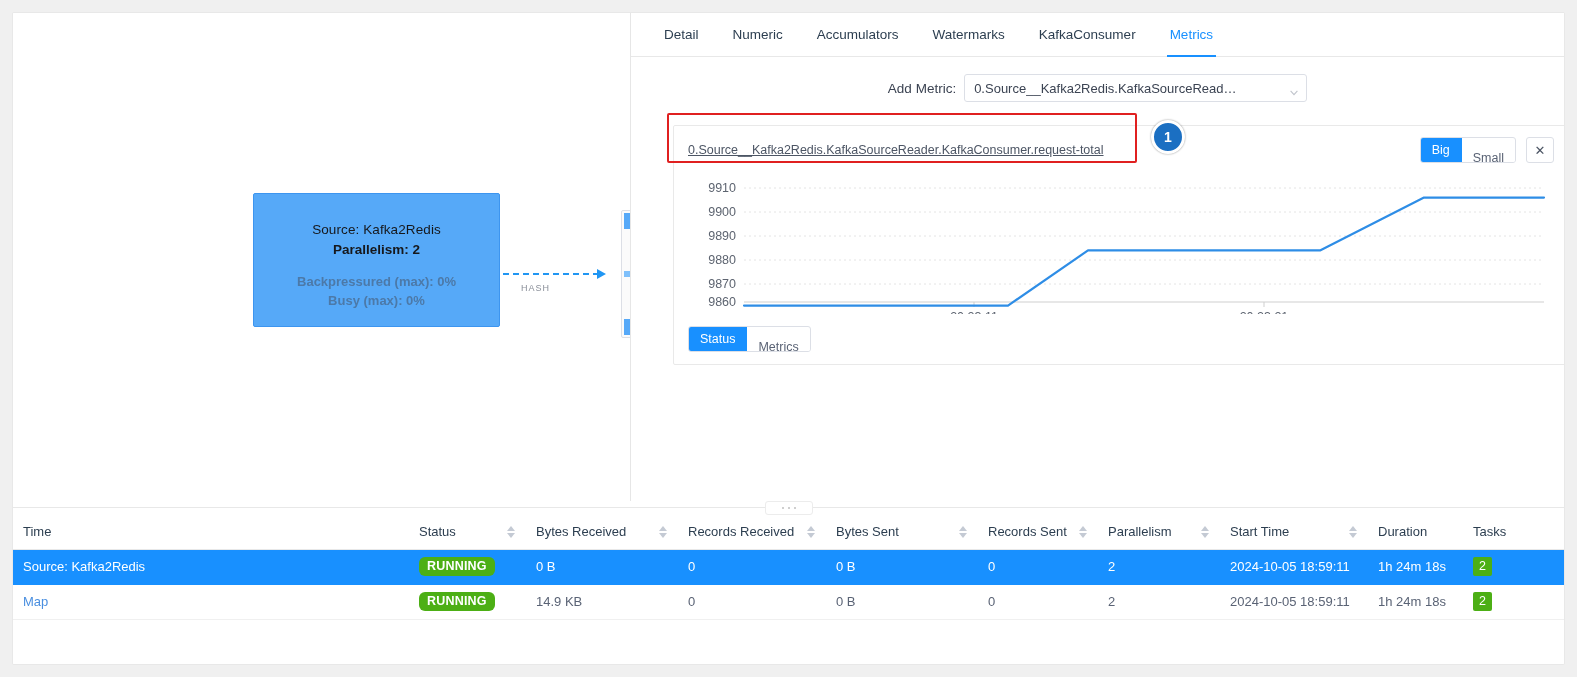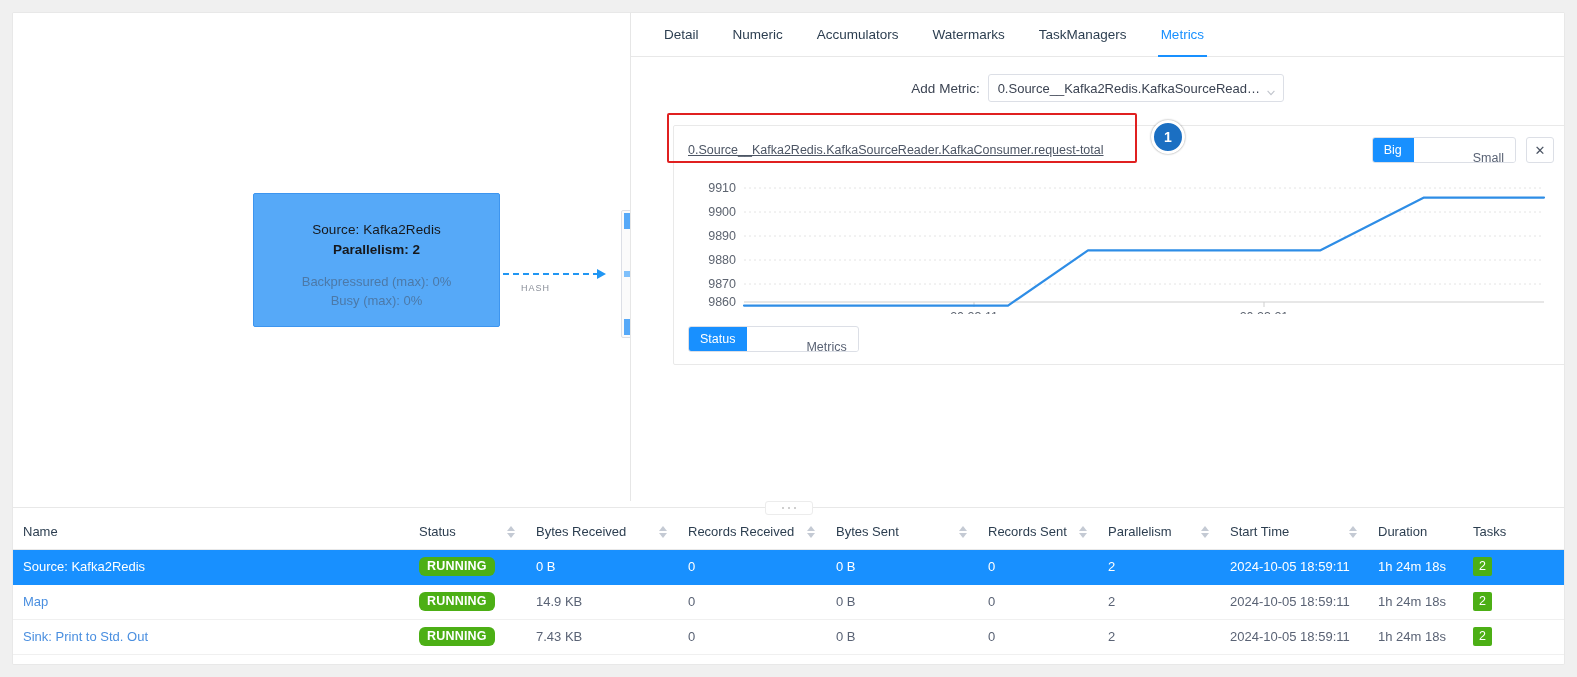--- a/index.html
+++ b/index.html
@@ -66,20 +66,21 @@
     color: #16181c;
     line-height: 19px;
     margin-top: 1px;
   }
   .node-metrics {
     margin-top: 13px;
     font-size: 13px;
     color: #4a6f97;
     line-height: 19px;
     opacity: .82;
+    font-weight: bold;
   }
 
   
   .edge {
     position: absolute;
     left: 490px; top: 260px;
     width: 106px; height: 2px;
   }
   .edge-line {
     position: absolute;
@@ -160,21 +161,21 @@
     height: 42px;
     margin-top: 10px;
   }
   .add-metric-label {
     font-size: 13.5px;
     color: #3b4352;
     margin-right: 8px;
   }
   .metric-select {
     position: relative;
-    width: 296px; height: 28px;
+    width: 343px; height: 28px;
     border: 1px solid #dcdfe6;
     border-radius: 3px;
     background: #fff;
     display: flex; align-items: center;
     padding: 0 26px 0 9px;
     font-size: 13px;
     color: #3b4352;
     white-space: nowrap;
     overflow: hidden;
     cursor: pointer;
@@ -214,21 +215,20 @@
     display: flex;
     align-items: center;
     gap: 10px;
   }
   .seg {
     display: flex;
     border: 1px solid #dcdfe6;
     border-radius: 3px;
     overflow: hidden;
     height: 26px;
-    gap: 48px;
   }
   .seg .seg-btn {
     display: flex; align-items: center;
     padding: 0 11px;
     font-size: 12.5px;
     color: #5a6375;
     background: #fff;
     cursor: pointer;
     border-right: 1px solid #dcdfe6;
   }
@@ -433,21 +433,21 @@
       </div>
     </div>
 
     <div class="detail-pane">
 
       <div class="tabs">
         <div class="tab">Detail</div>
         <div class="tab">Numeric</div>
         <div class="tab">Accumulators</div>
         <div class="tab">Watermarks</div>
-        <div class="tab">TaskManagers</div>
+        <div class="tab">KafkaConsumer</div>
         <div class="tab active">Metrics</div>
       </div>
 
       <div class="add-metric-row">
         <div class="add-metric-label">Add Metric:</div>
         <div class="metric-select">
           <span>0.Source__Kafka2Redis.KafkaSourceRead…</span>
           <span class="caret">
             <svg width="8" height="8" viewBox="0 0 8 8">
                 <path d="M0.6 1.8 L4 5.6 L7.4 1.8" fill="none" stroke="#c0c4cc" stroke-width="1.1"></path>
@@ -533,21 +533,21 @@
           <col style="width:152px">
           <col style="width:120px">
         <col style="width:122px">
           <col style="width:148px">
           <col style="width:95px">
         <col style="width:103px">
       </colgroup>
       <thead>
         <tr>
           <th>
-            <span>Name</span>
+            <span>Time</span>
           </th>
           <th>
             <span>Status</span>
             <span class="sorter">
                 <i class="up"></i>
                 <i class="down"></i>
               </span>
           </th>
           <th>
             <span>Bytes Received</span>
@@ -617,29 +617,17 @@
           <td><span class="tag-running">RUNNING</span></td>
           <td>14.9 KB</td>
           <td>0</td>
           <td>0 B</td>
           <td>0</td>
           <td>2</td>
           <td>2024-10-05 18:59:11</td>
           <td>1h 24m 18s</td>
           <td><span class="tag-tasks">2</span></td>
         </tr>
-        <tr>
-          <td class="name-cell"><a>Sink: Print to Std. Out</a></td>
-          <td><span class="tag-running">RUNNING</span></td>
-          <td>7.43 KB</td>
-          <td>0</td>
-          <td>0 B</td>
-          <td>0</td>
-          <td>2</td>
-          <td>2024-10-05 18:59:11</td>
-          <td>1h 24m 18s</td>
-          <td><span class="tag-tasks">2</span></td>
-        </tr>
       </tbody>
     </table>
 
   </div>
 </div>
 
 </body></html>

